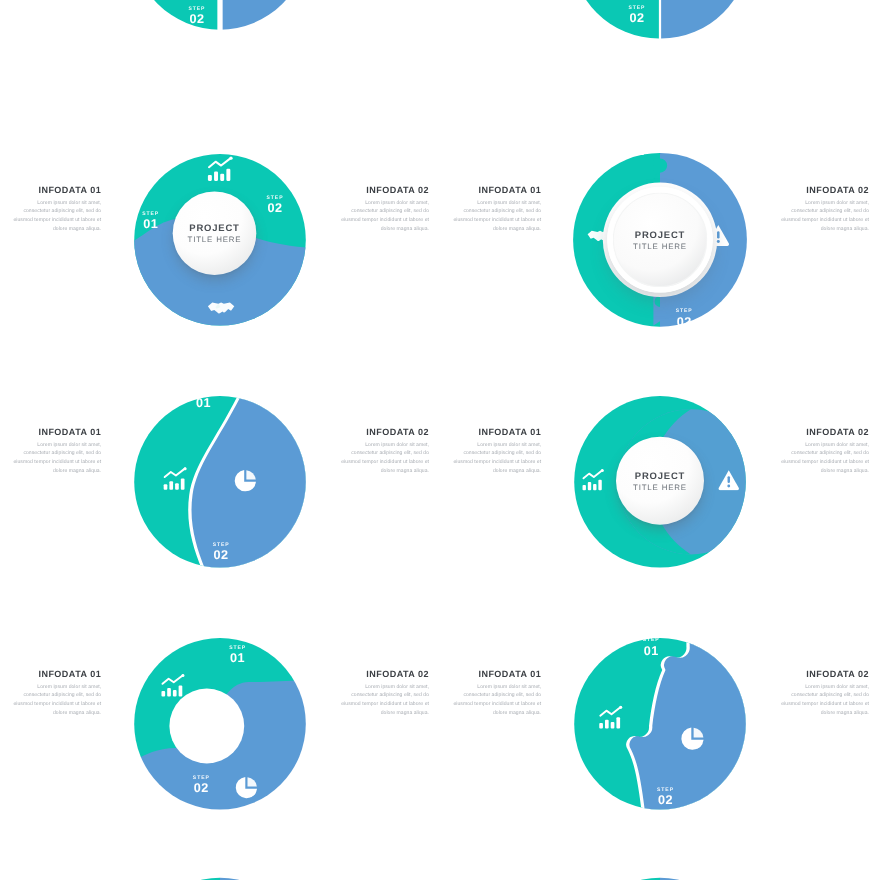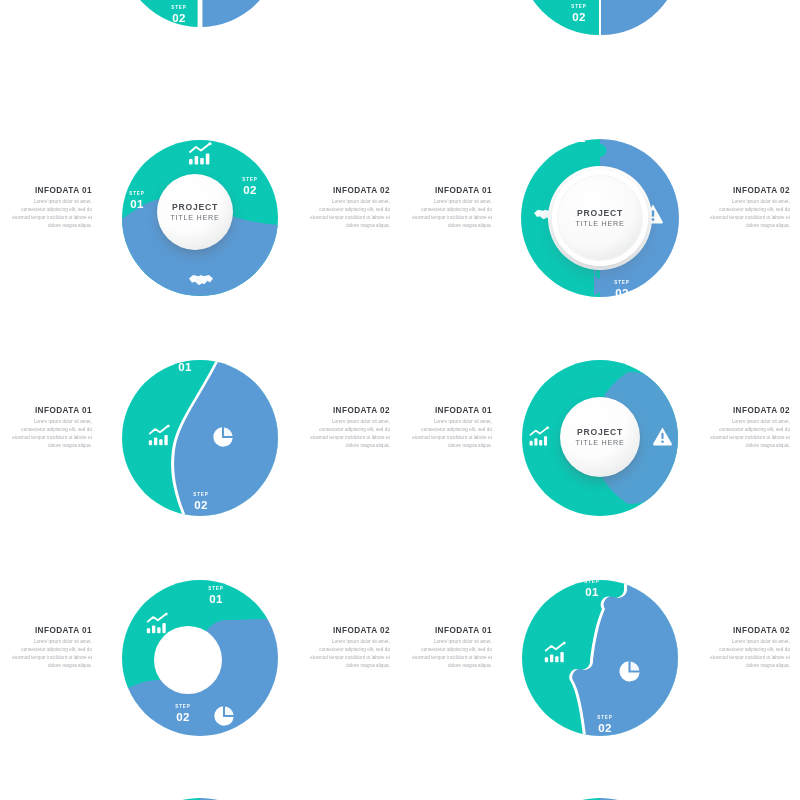--- a/index.html
+++ b/index.html
@@ -8,21 +8,21 @@
     font-family:"Liberation Sans", sans-serif;
     -webkit-font-smoothing:antialiased;
   }
   .sheet{position:relative;width:800px;height:708px;padding-left:23px;}
 
   
   .block{position:absolute;width:400px;height:200px;}
   .block .stage{position:absolute;left:100px;top:0;width:200px;height:200px;}
 
   
-  .wing{position:absolute;top:68px;width:82px;}
+  .wing{position:absolute;top:50px;width:82px;}
   .wing.left{left:10px;text-align:right;}
   .wing.right{right:10px;text-align:right;}
   .wing .ttl{
     font-size:8.2px;font-weight:bold;letter-spacing:.45px;
     color:#3b3f44;line-height:1.1;margin-bottom:2.5px;white-space:nowrap;
   }
   .wing .body{
     font-size:4.6px;line-height:1.75;color:#a9adb3;letter-spacing:.05px;
   }
 

